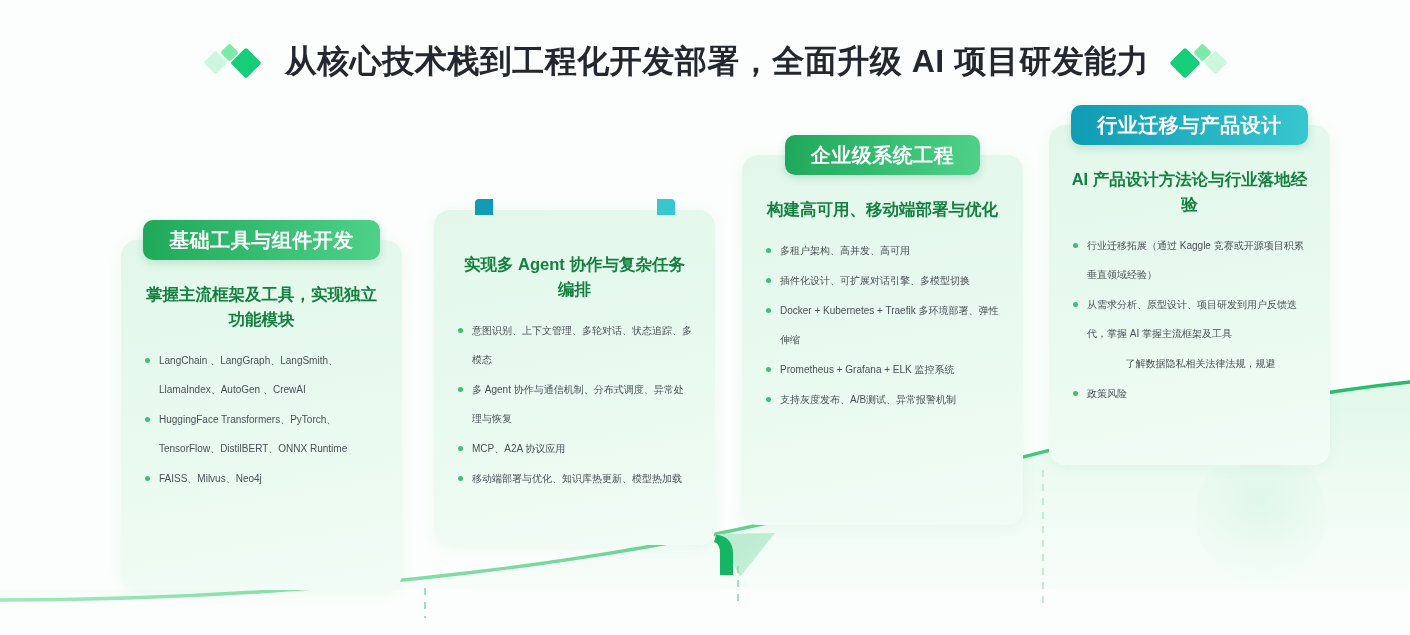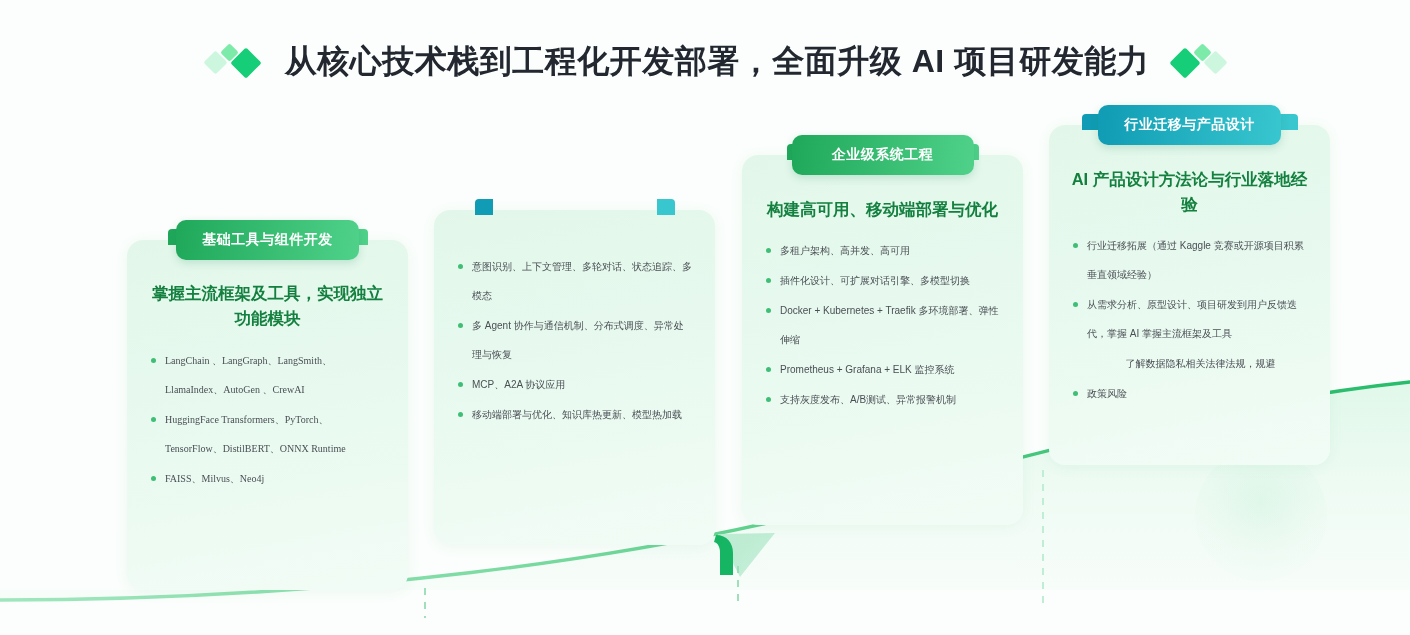--- a/index.html
+++ b/index.html
@@ -82,21 +82,21 @@
     position: relative;
     z-index: 2;
     height: 40px;
     padding: 0 26px;
     min-width: 182px;
     border-radius: 10px;
     display: flex;
     align-items: center;
     justify-content: center;
     color: #ffffff;
-    font-size: 14px;
+    font-size: 20px;
     font-weight: bold;
     letter-spacing: 0.5px;
     white-space: nowrap;
     box-shadow: 0 3px 9px rgba(30,140,95,0.20);
   }
 
   .card-body {
     padding: 42px 22px 20px 22px;
   }
 
@@ -129,21 +129,21 @@
     width: 5px;
     height: 5px;
     border-radius: 50%;
     background: #3fbf76;
   }
 
   ul.bullets li.no-bullet { padding-left: 22px; text-align: center; }
   ul.bullets li.no-bullet::before { display: none; }
 
   
-  #card-1 { left: 127px; top: 240px; width: 281px; height: 350px; font-family: Liberation Serif, serif; }
+  #card-1 { left: 121px; top: 240px; width: 281px; height: 350px; }
   #card-2 { left: 434px; top: 210px; width: 281px; height: 335px; }
   #card-3 { left: 742px; top: 155px; width: 281px; height: 370px; }
   #card-4 { left: 1049px; top: 125px; width: 281px; height: 340px; }
 
   #card-2 .card-body,
   #card-3 .card-body,
   #card-4 .card-body { padding-top: 42px; }
 </style>
 </head>
 <body>
@@ -216,20 +216,21 @@
     </ul>
   </div>
 </div>
 
 <div class="card" id="card-2">
   <div class="badge-wrap">
     <span class="badge-notch" style="left:50%; margin-left:-100px; background:#0f9cb4; border-radius:4px 0 0 0;"></span>
     <span class="badge-notch" style="left:50%; margin-left:82px; background:#38c6cf; border-radius:0 4px 0 0;"></span>
   </div>
   <div class="card-body">
+    <div class="card-subtitle">实现多 Agent 协作与复杂任务编排</div>
     <ul class="bullets">
       <li>意图识别、上下文管理、多轮对话、状态追踪、多模态</li>
       <li>多 Agent 协作与通信机制、分布式调度、异常处理与恢复</li>
       <li>MCP、A2A 协议应用</li>
       <li>移动端部署与优化、知识库热更新、模型热加载</li>
     </ul>
   </div>
 </div>
 
 <div class="card" id="card-3">

